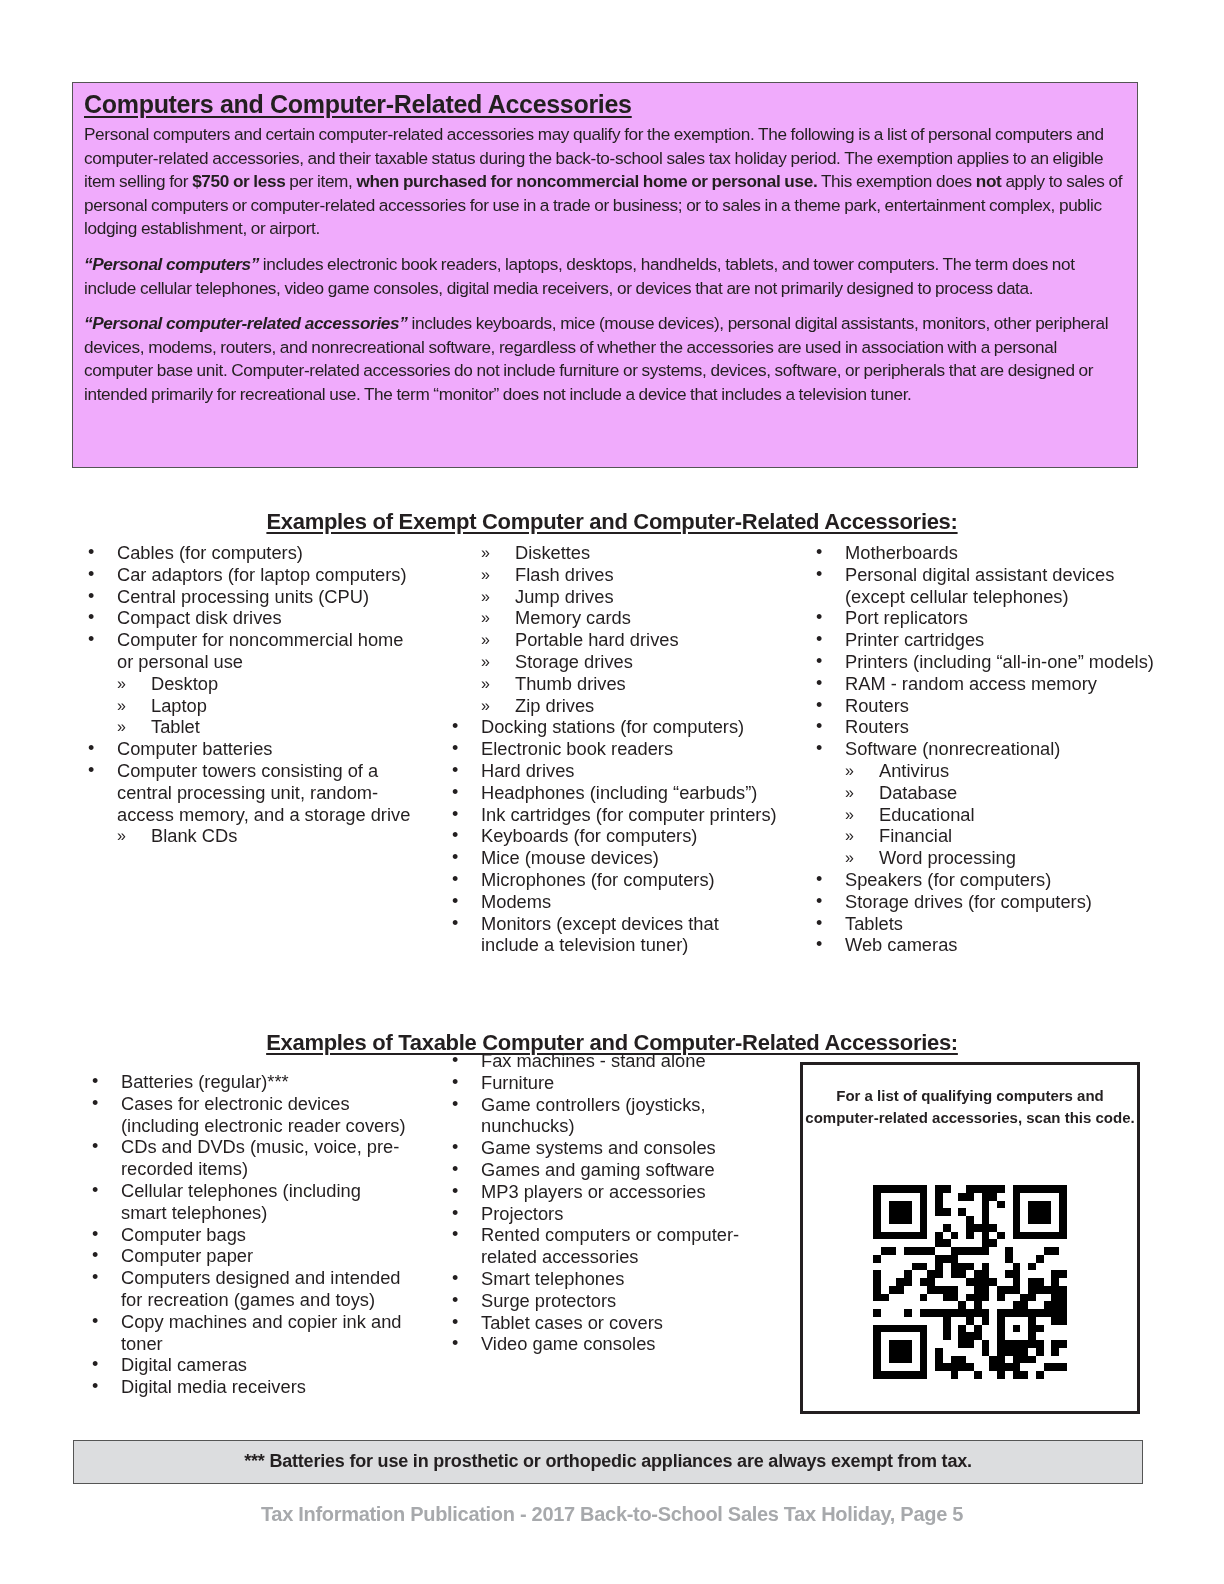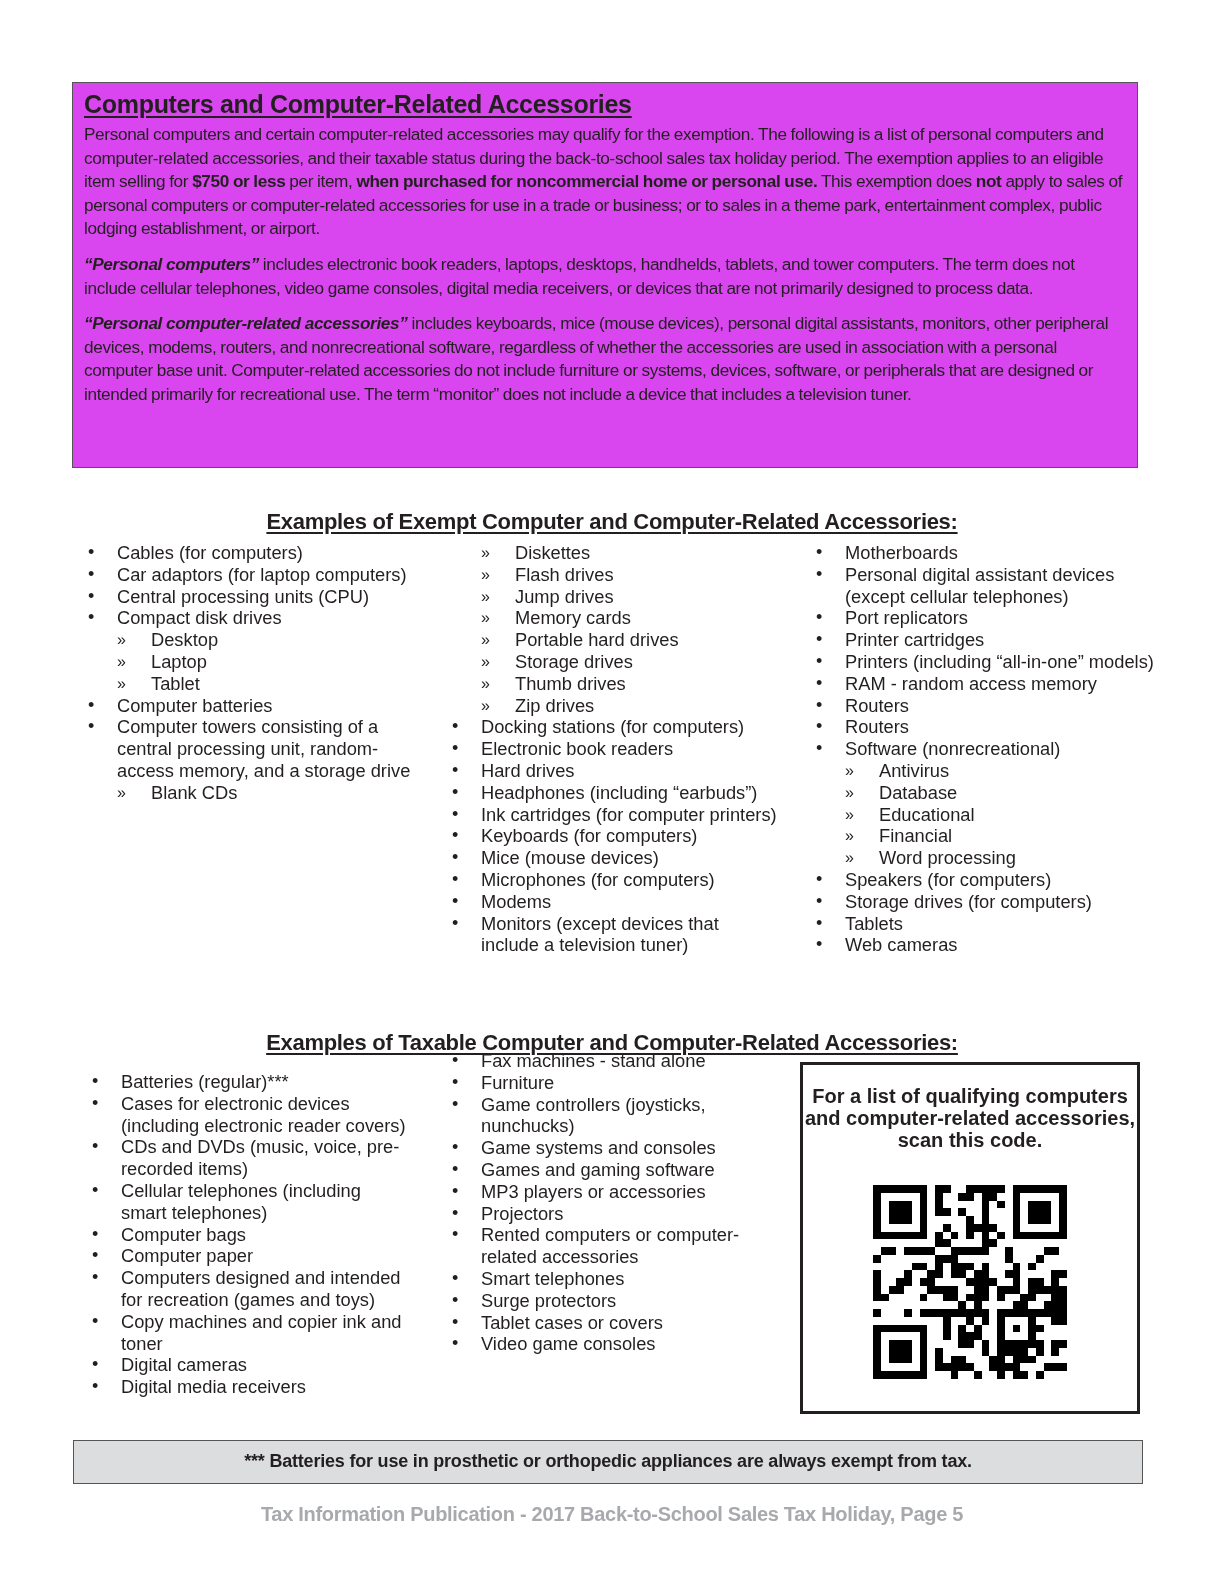--- a/index.html
+++ b/index.html
@@ -1,29 +1,29 @@
 <!DOCTYPE html>
 <html><head>
 <meta charset="utf-8">
 <style>
   html, body { margin:0; padding:0; background:#ffffff; }
   body { width:1224px; height:1584px; position:relative; font-family:"Liberation Sans", sans-serif; color:#231f20; overflow:hidden; }
-  .intro-box { position:absolute; left:72px; top:82px; width:1066px; height:386px; background:#d946ef; border:1.5px solid #555; box-sizing:border-box; padding:6px 10px 0 11px; }
+  .intro-box { position:absolute; left:72px; top:82px; width:1066px; height:386px; background:#f0abfc; border:1.5px solid #555; box-sizing:border-box; padding:6px 10px 0 11px; }
   .intro-title { font-family:"Liberation Sans", sans-serif; font-weight:bold; font-size:25px; text-decoration:underline; text-underline-offset:3px; letter-spacing:-0.3px; margin:0 0 4px 0; line-height:30px; }
   .intro-p { font-size:17.2px; line-height:23.6px; margin:0 0 12px 0; letter-spacing:-0.35px; word-spacing:-0.5px; }
   .intro-p b, .intro-p strong { font-weight:bold; }
   .intro-p em.term { font-weight:bold; font-style:italic; }
   .section-heading { position:absolute; left:0; width:1224px; text-align:center; font-weight:bold; font-size:22px; text-decoration:underline; text-underline-offset:3px; letter-spacing:-0.3px; line-height:30px; }
   ul.col { position:absolute; margin:0; padding:0; list-style:none; font-size:18.3px; line-height:21.8px; letter-spacing:0; }
   ul.col li { position:relative; padding-left:30px; }
   ul.col li::before { content:"•"; position:absolute; left:1px; top:0; font-size:18px; }
   ul.col li.sub { padding-left:64px; }
   ul.col li.sub::before { content:"»"; left:30px; font-size:16px; }
   .qr-box { position:absolute; left:800px; top:1062px; width:340px; height:352px; border:3px solid #231f20; box-sizing:border-box; background:#fff; }
-  .qr-caption { position:absolute; left:0; right:0; top:20px; text-align:center; font-weight:bold; font-size:20px; line-height:22px; }
+  .qr-caption { position:absolute; left:0; right:0; top:20px; text-align:center; font-weight:bold; font-size:15px; line-height:22px; }
   .qr-code { position:absolute; left:70px; top:120px; width:194px; height:194px; }
   .footnote-box { position:absolute; left:73px; top:1440px; width:1070px; height:44px; background:#dcdddf; border:1.5px solid #555; box-sizing:border-box; text-align:center; font-weight:bold; font-size:18px; line-height:41px; letter-spacing:-0.2px; }
   .page-footer { position:absolute; left:0; width:1224px; top:1503px; text-align:center; font-weight:bold; font-size:20px; color:#a7a9ac; letter-spacing:-0.3px; }
 </style>
 </head>
 <body>
 
 <div class="intro-box">
   <h1 class="intro-title">Computers and Computer-Related Accessories</h1>
   <p class="intro-p"><span>Personal computers and certain computer-related accessories may qualify for the exemption. The following is a list of personal computers and computer-related accessories, and their taxable status during the back-to-school sales tax holiday period.  The exemption applies to an eligible item selling for </span><b>$750 or less</b><span> per item, </span><b>when purchased for noncommercial home or personal use.</b><span>  This exemption does </span><b>not</b><span> apply to sales of personal computers or computer-related accessories for use in a trade or business; or to sales in a theme park, entertainment complex, public lodging establishment, or airport.</span></p>
@@ -31,20 +31,21 @@
   <p class="intro-p"><em class="term">“Personal computer-related accessories”</em><span> includes keyboards, mice (mouse devices), personal digital assistants, monitors, other peripheral devices, modems, routers, and nonrecreational software, regardless of whether the accessories are used in association with a personal computer base unit.  Computer-related accessories do not include furniture or systems, devices, software, or peripherals that are designed or intended primarily for recreational use.  The term “monitor” does not include a device that includes a television tuner.</span></p>
 </div>
 
 <h2 class="section-heading" style="top:489px;">Examples of Exempt Computer and Computer-Related Accessories:</h2>
 
 <ul class="col" id="ex-col-0" style="left:87px; top:542px; width:330px;">
     <li>Cables (for computers)</li>
     <li>Car adaptors (for laptop computers)</li>
     <li>Central processing units (CPU)</li>
     <li>Compact disk drives</li>
+    <li>Computer for noncommercial home or personal use</li>
     <li class="sub">Desktop</li>
     <li class="sub">Laptop</li>
     <li class="sub">Tablet</li>
     <li>Computer batteries</li>
     <li>Computer towers consisting of a central processing unit, random-access memory, and a storage drive</li>
     <li class="sub">Blank CDs</li>
   </ul>
 <ul class="col" id="ex-col-1" style="left:451px; top:542px; width:330px;">
     <li class="sub">Diskettes</li>
     <li class="sub">Flash drives</li>

